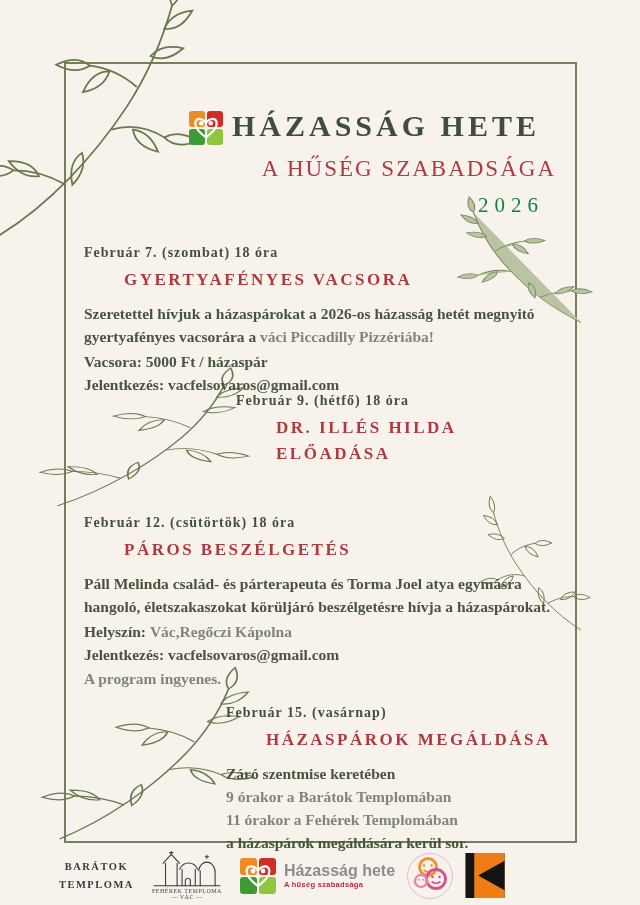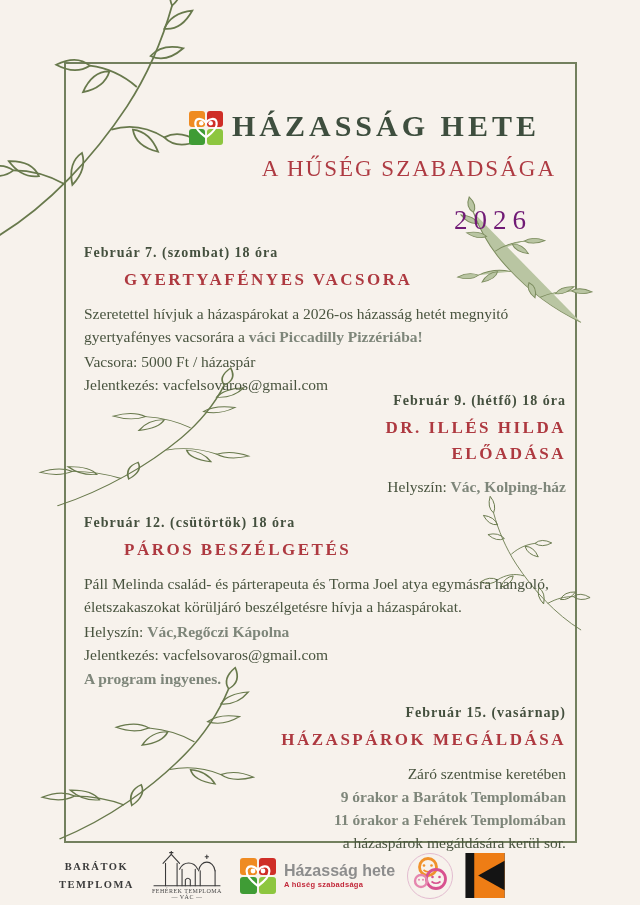--- a/index.html
+++ b/index.html
@@ -29,33 +29,33 @@
   .hh-logo svg{position:absolute;left:0;top:0;width:34px;height:34px;}
   .title{
     position:absolute;left:232px;top:109px;margin:0;
     font-size:30px;font-weight:700;letter-spacing:4px;color:#3e4e3e;white-space:nowrap;
   }
   .subtitle{
     position:absolute;right:84px;top:156px;margin:0;
     font-size:23px;font-weight:400;letter-spacing:2px;color:#ae3a42;white-space:nowrap;
   }
   .year{
-    position:absolute;right:96px;top:193px;margin:12px;
-    font-size:27px;letter-spacing:6px;color:#701a75;
+    position:absolute;right:96px;top:193px;margin:0;
+    font-size:21px;letter-spacing:6px;color:#15803d;
   }
   
   .event{position:absolute;line-height:1.5;}
   .event p, .event h2{margin:0;}
   .event .date{font-size:14px;font-weight:700;letter-spacing:1px;color:#44503e;margin-bottom:4px;}
   .event .etitle{font-size:17px;font-weight:700;letter-spacing:2.5px;color:#ae3940;margin-bottom:9px;margin-left:40px;}
   .event .body{font-size:15.5px;margin-bottom:2px;}
-  .event .b{font-weight:400;color:#49543f;}
+  .event .b{font-weight:700;color:#49543f;}
   .event .light{font-weight:700;color:#7e867a;}
   .event .line{font-size:15.5px;}
-  .event.right{text-align:right;}
+  .event.right{text-align:left;}
   .e1{left:84px;top:242px;width:480px;}
   .e2{right:74px;top:390px;width:330px;}
   .e3{left:84px;top:512px;width:480px;}
   .e4{right:74px;top:702px;width:340px;}
   
   .footer{
     position:absolute;left:0;top:846px;width:564px;height:59px;
     display:flex;align-items:center;justify-content:center;gap:11px;
   }
   .f-baratok{font-size:10.5px;font-weight:700;letter-spacing:1.5px;color:#3b3b3b;text-align:center;line-height:1.7;}
@@ -135,21 +135,20 @@
     <p class="date">Február 7. (szombat) 18 óra</p>
     <h2 class="etitle">GYERTYAFÉNYES VACSORA</h2>
     <p class="body"><span class="b">Szeretettel hívjuk a házaspárokat a 2026-os házasság hetét megnyitó gyertyafényes vacsorára a</span> <span class="light">váci Piccadilly Pizzériába!</span></p>
     <p class="line b">Vacsora: 5000 Ft / házaspár</p>
     <p class="line b"><span>Jelentkezés:</span> <span>vacfelsovaros@gmail.com</span></p>
   </section>
 
   <section class="event right e2">
     <p class="date">Február 9. (hétfő) 18 óra</p>
     <h2 class="etitle">DR. ILLÉS HILDA ELŐADÁSA</h2>
-    <p class="line"><span class="b">Helyszín:</span> <span class="light">Vác, Kolping-ház</span></p>
   </section>
 
   <section class="event e3">
     <p class="date">Február 12. (csütörtök) 18 óra</p>
     <h2 class="etitle">PÁROS BESZÉLGETÉS</h2>
     <p class="body b">Páll Melinda család- és párterapeuta és Torma Joel atya egymásra hangoló, életszakaszokat körüljáró beszélgetésre hívja a házaspárokat.</p>
     <p class="line"><span class="b">Helyszín:</span> <span class="light">Vác,Regőczi Kápolna</span></p>
     <p class="line b"><span>Jelentkezés:</span> <span>vacfelsovaros@gmail.com</span></p>
     <p class="line light">A program ingyenes.</p>
   </section>

